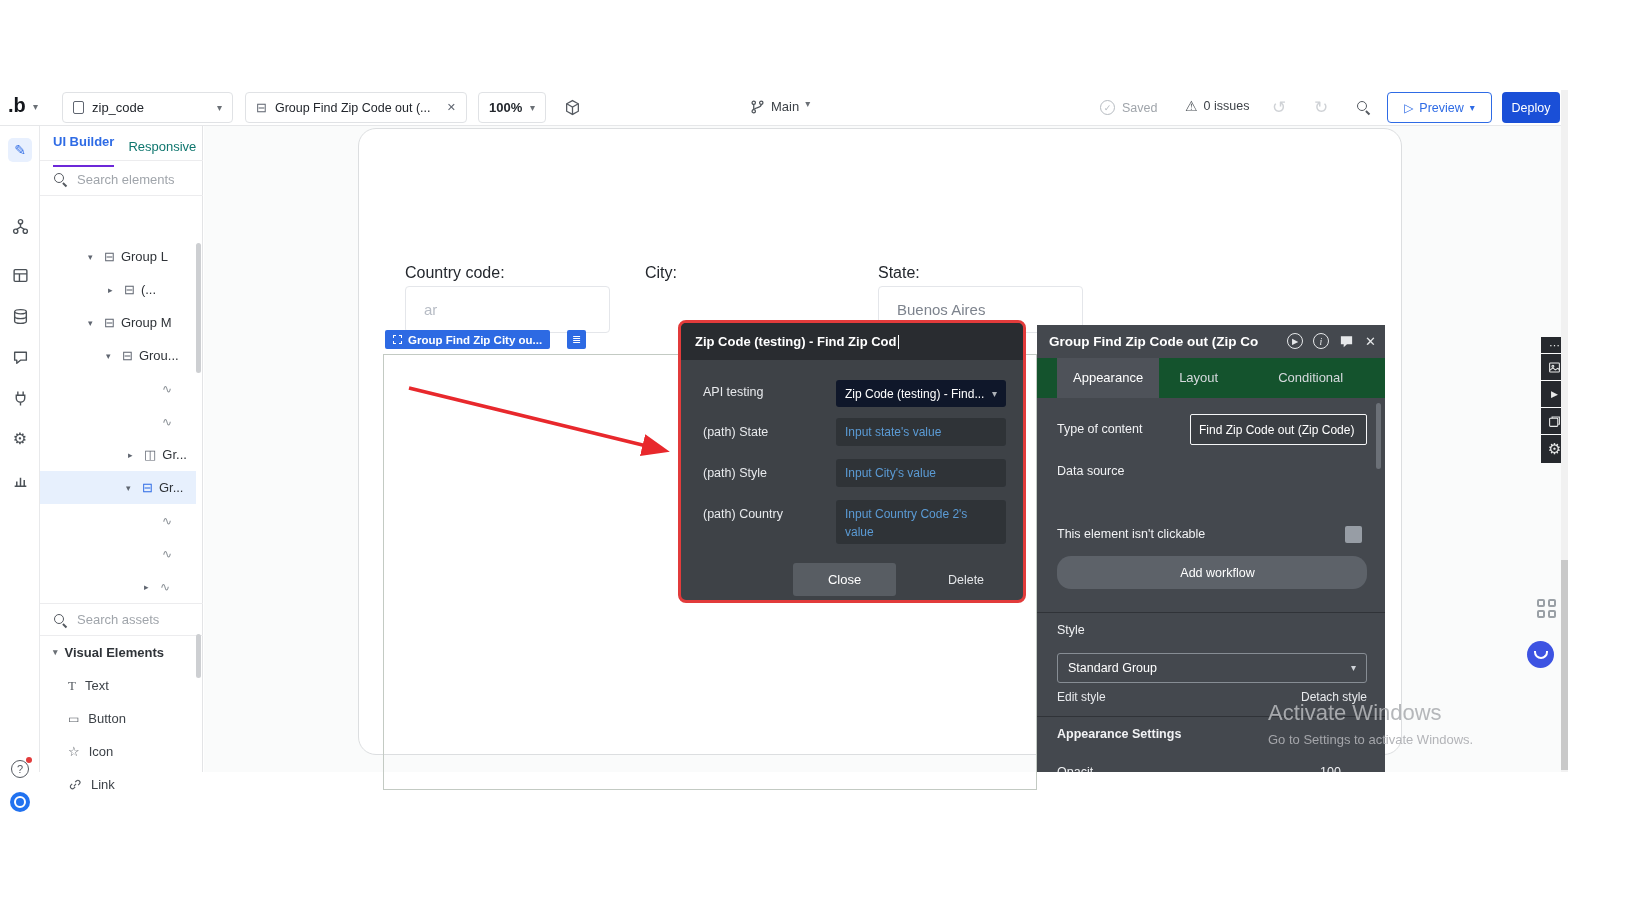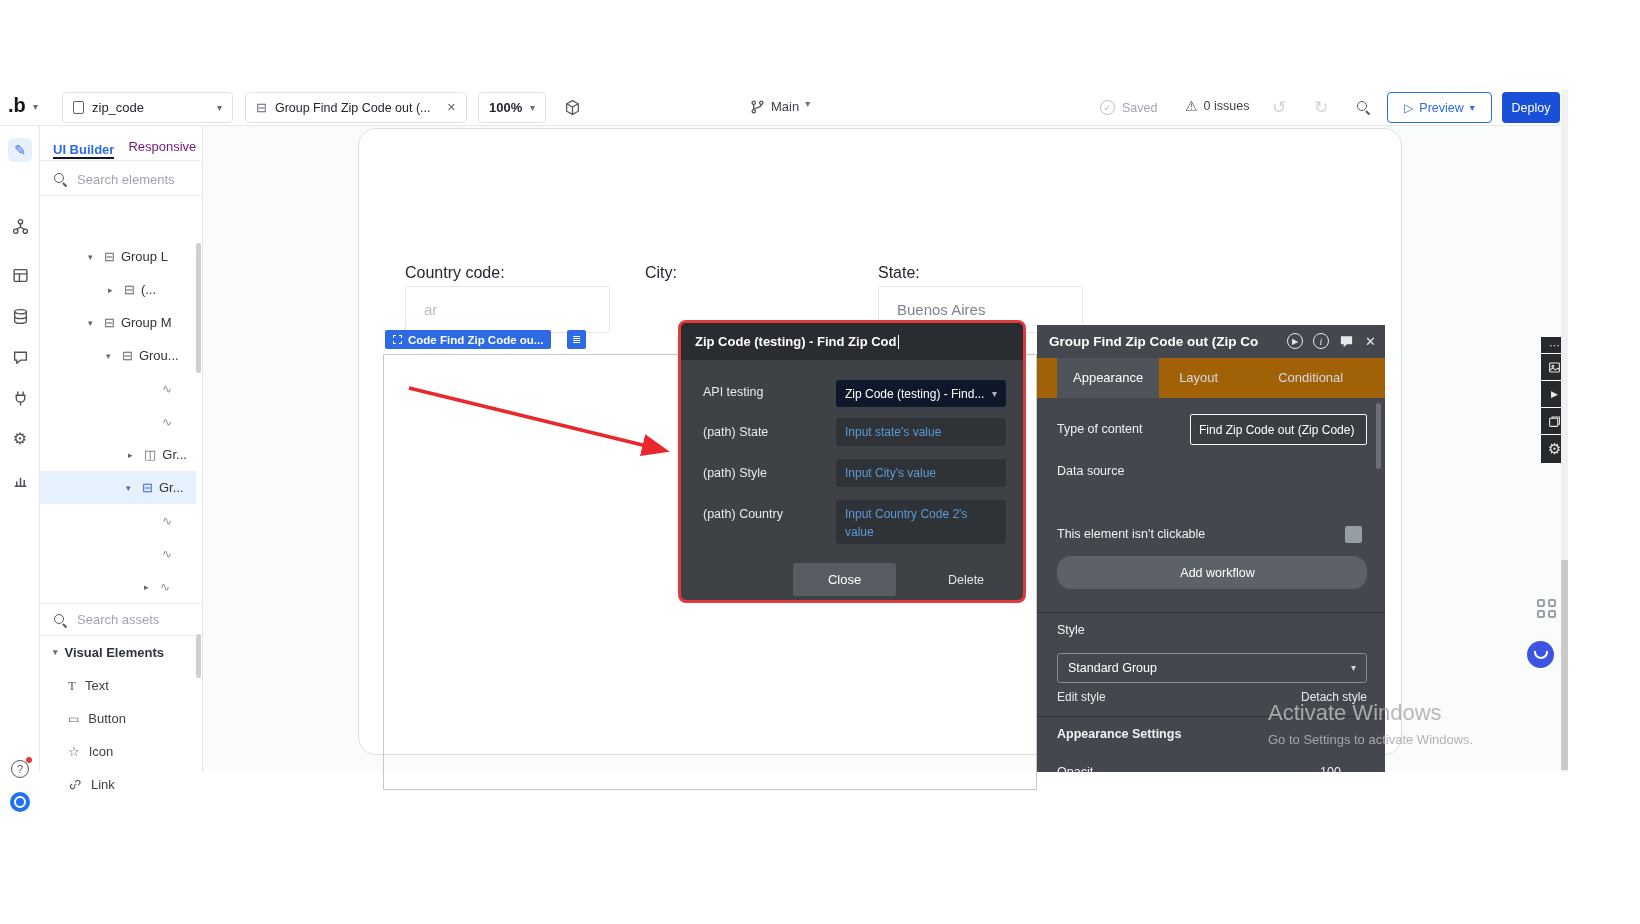--- a/index.html
+++ b/index.html
@@ -26,22 +26,22 @@
   .btn-deploy { position:absolute; left:1502px; top:2px; width:58px; height:31px; border-radius:4px; background:#1a4fd7; color:#fff; font-size:12.5px; display:flex; align-items:center; justify-content:center; }
 
   
   .iconstrip { position:absolute; left:0; top:36px; width:40px; height:646px; background:#fff; border-right:1px solid #e8e9eb; z-index:9; }
   .strip-ico { position:absolute; left:0; width:40px; display:flex; justify-content:center; color:#4b5157; }
   .pencil-tile { position:absolute; left:8px; top:12px; width:24px; height:24px; background:#e8f0fe; border-radius:5px; color:#2e6be5; font-size:14px; display:flex; align-items:center; justify-content:center; }
 
   
   .leftpanel { position:absolute; left:40px; top:36px; width:163px; height:646px; background:#fff; border-right:1px solid #e3e4e6; z-index:9; }
   .lp-tabs { position:absolute; left:0; top:7px; width:163px; height:28px; display:flex; align-items:center; gap:14px; padding-left:13px; border-bottom:1px solid #ececee; font-size:13px; }
-  .lp-tab-active { color:#2e6be5; font-weight:bold; border-bottom:2px solid #0f172a; padding-bottom:0; margin-bottom:-7px; }
-  .lp-tab { color:#701a75; }
+  .lp-tab-active { color:#2e6be5; font-weight:bold; border-bottom:2px solid #6d28d9; padding-bottom:16px; margin-bottom:-7px; }
+  .lp-tab { color:#0f766e; }
   .lp-search { position:absolute; left:0; width:163px; height:33px; display:flex; align-items:center; gap:8px; padding-left:13px; border-bottom:1px solid #ececee; }
   .lp-search input { border:none; outline:none; font-size:13px; color:#3d4248; width:110px; font-family:"Liberation Sans",sans-serif; }
   .lp-search input::placeholder { color:#a0a5ab; }
   .trow { position:absolute; left:0; width:156px; height:33px; display:flex; align-items:center; gap:6px; color:#2f3338; font-size:13px; white-space:nowrap; }
   .trow .car { width:10px; font-size:9px; color:#5f6570; flex:0 0 auto; }
   .tico { color:#5f6570; font-size:13px; line-height:1; flex:0 0 auto; }
   .tico-input { color:#8a9096; font-size:12px; line-height:1; flex:0 0 auto; }
   .trow.sel { background:#e7f0fd; }
   .trow.sel .tico { color:#2e6be5; }
   .ve-header { position:absolute; left:0; top:510px; width:163px; height:33px; display:flex; align-items:center; gap:7px; padding-left:13px; font-size:13px; font-weight:bold; color:#2f3338; }
@@ -67,21 +67,21 @@
   .dlg-drop { background:#0f172a; color:#fff; justify-content:space-between; }
   .dlg-link { background:#2f3337; color:#5b9bd5; }
   .btn-close { position:absolute; left:112px; top:240px; width:103px; height:33px; background:#585d63; border-radius:3px; color:#fff; font-size:13px; display:flex; align-items:center; justify-content:center; }
   .btn-delete { position:absolute; left:240px; top:240px; width:90px; height:33px; color:#e4e6e9; font-size:12.5px; display:flex; align-items:center; justify-content:center; }
 
   
   .proppanel { position:absolute; left:1037px; top:235px; width:348px; height:447px; background:#44484e; overflow:hidden; z-index:15; }
   .pp-header { position:absolute; left:0; top:0; width:100%; height:33px; display:flex; align-items:center; padding-left:12px; color:#fff; font-size:13.5px; font-weight:bold; }
   .pp-hicon { position:absolute; top:8px; color:#e6e8ea; font-size:12px; }
   .pp-circle { width:16px; height:16px; border:1.2px solid #e6e8ea; border-radius:50%; display:flex; align-items:center; justify-content:center; font-size:8px; color:#e6e8ea; }
-  .pp-tabs { position:absolute; left:0; top:33px; width:100%; height:40px; background:#a16207; display:flex; padding-left:20px; }
+  .pp-tabs { position:absolute; left:0; top:33px; width:100%; height:40px; background:#14532d; display:flex; padding-left:20px; }
   .pp-tab { height:40px; line-height:40px; padding:0 16px; color:#d6d9dd; font-size:13px; }
   .pp-tab.active { background:#4e5259; color:#fff; }
   .pp-label { position:absolute; left:20px; color:#f1f2f4; font-size:12.5px; }
   .pp-input { position:absolute; left:153px; width:177px; background:#3a3e43; border:1px solid #f5f6f7; border-radius:2px; color:#fff; font-size:12px; display:flex; align-items:center; padding:0 8px; white-space:nowrap; overflow:hidden; }
   .pp-ds { position:absolute; left:153px; width:177px; background:#3a3e43; border-radius:2px; color:#f0a33f; font-size:12px; line-height:1.5; padding:2px 8px; }
   .more-chip { display:inline-block; border:1px dashed #9aa0a6; color:#c3c7cc; font-size:11px; padding:0 4px; margin-left:3px; }
   .pp-checkbox { position:absolute; left:308px; width:17px; height:17px; background:#979da5; border-radius:2px; }
   .pp-btn { position:absolute; left:20px; width:310px; height:33px; background:#5d6269; border-radius:14px; color:#fff; font-size:12.5px; display:flex; align-items:center; justify-content:center;padding-left:11px; }
   .pp-divider { position:absolute; left:0; width:100%; height:1px; background:#303338; }
   .pp-drop { position:absolute; left:20px; width:310px; height:30px; border:1px solid #878d94; border-radius:3px; color:#fff; font-size:12.5px; display:flex; align-items:center; justify-content:space-between; padding:0 10px; }
@@ -325,21 +325,21 @@
     <span class="fld-label" style="left:201px; top:138px;">Country code:</span>
     <input class="fld-input" style="left: 201px; top: 160px; width: 205px; color: rgb(183, 188, 197);" value="ar">
 
     <span class="fld-label" style="left:441px; top:138px;">City:</span>
 
     <span class="fld-label" style="left:674px; top:138px;">State:</span>
     <input class="fld-input" style="left: 674px; top: 160px; width: 205px; color: rgb(125, 131, 141);" value="Buenos Aires">
 
     <div class="chip">
       <span class="chip-dash"></span>
-      <span>Code Find Zip Code ou...</span>
+      <span>Group Find Zip City ou...</span>
     </div>
     <div class="chip-db">≣</div>
 
     <div class="groupbox"></div>
   </div>
 
   <svg class="abs" style="left:395px; top:288px; z-index:30;" width="300" height="95" viewBox="0 0 300 95">
     <defs>
       <marker id="ah" markerWidth="10" markerHeight="8" refX="6" refY="3.2" orient="auto">
         <path d="M0,0 L8,3.2 L0,6.4 z" fill="#e8282c"></path>

